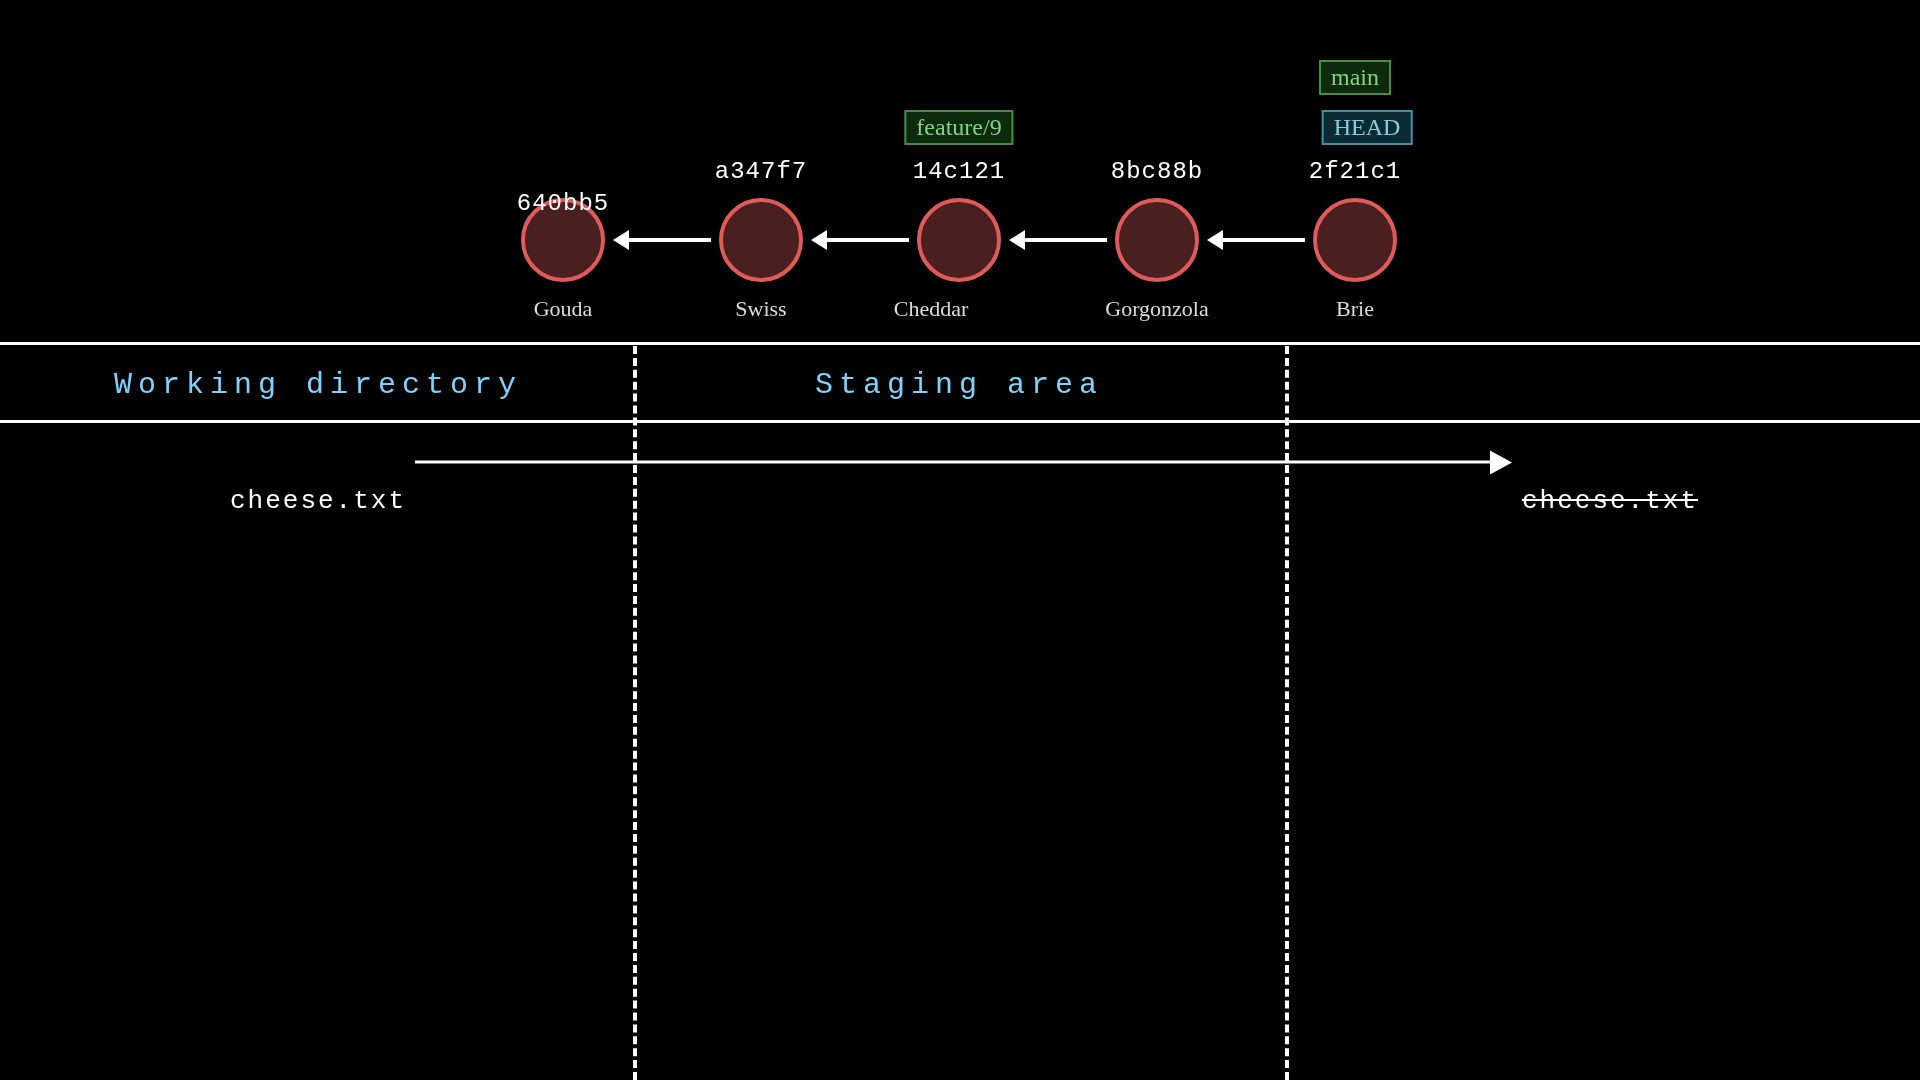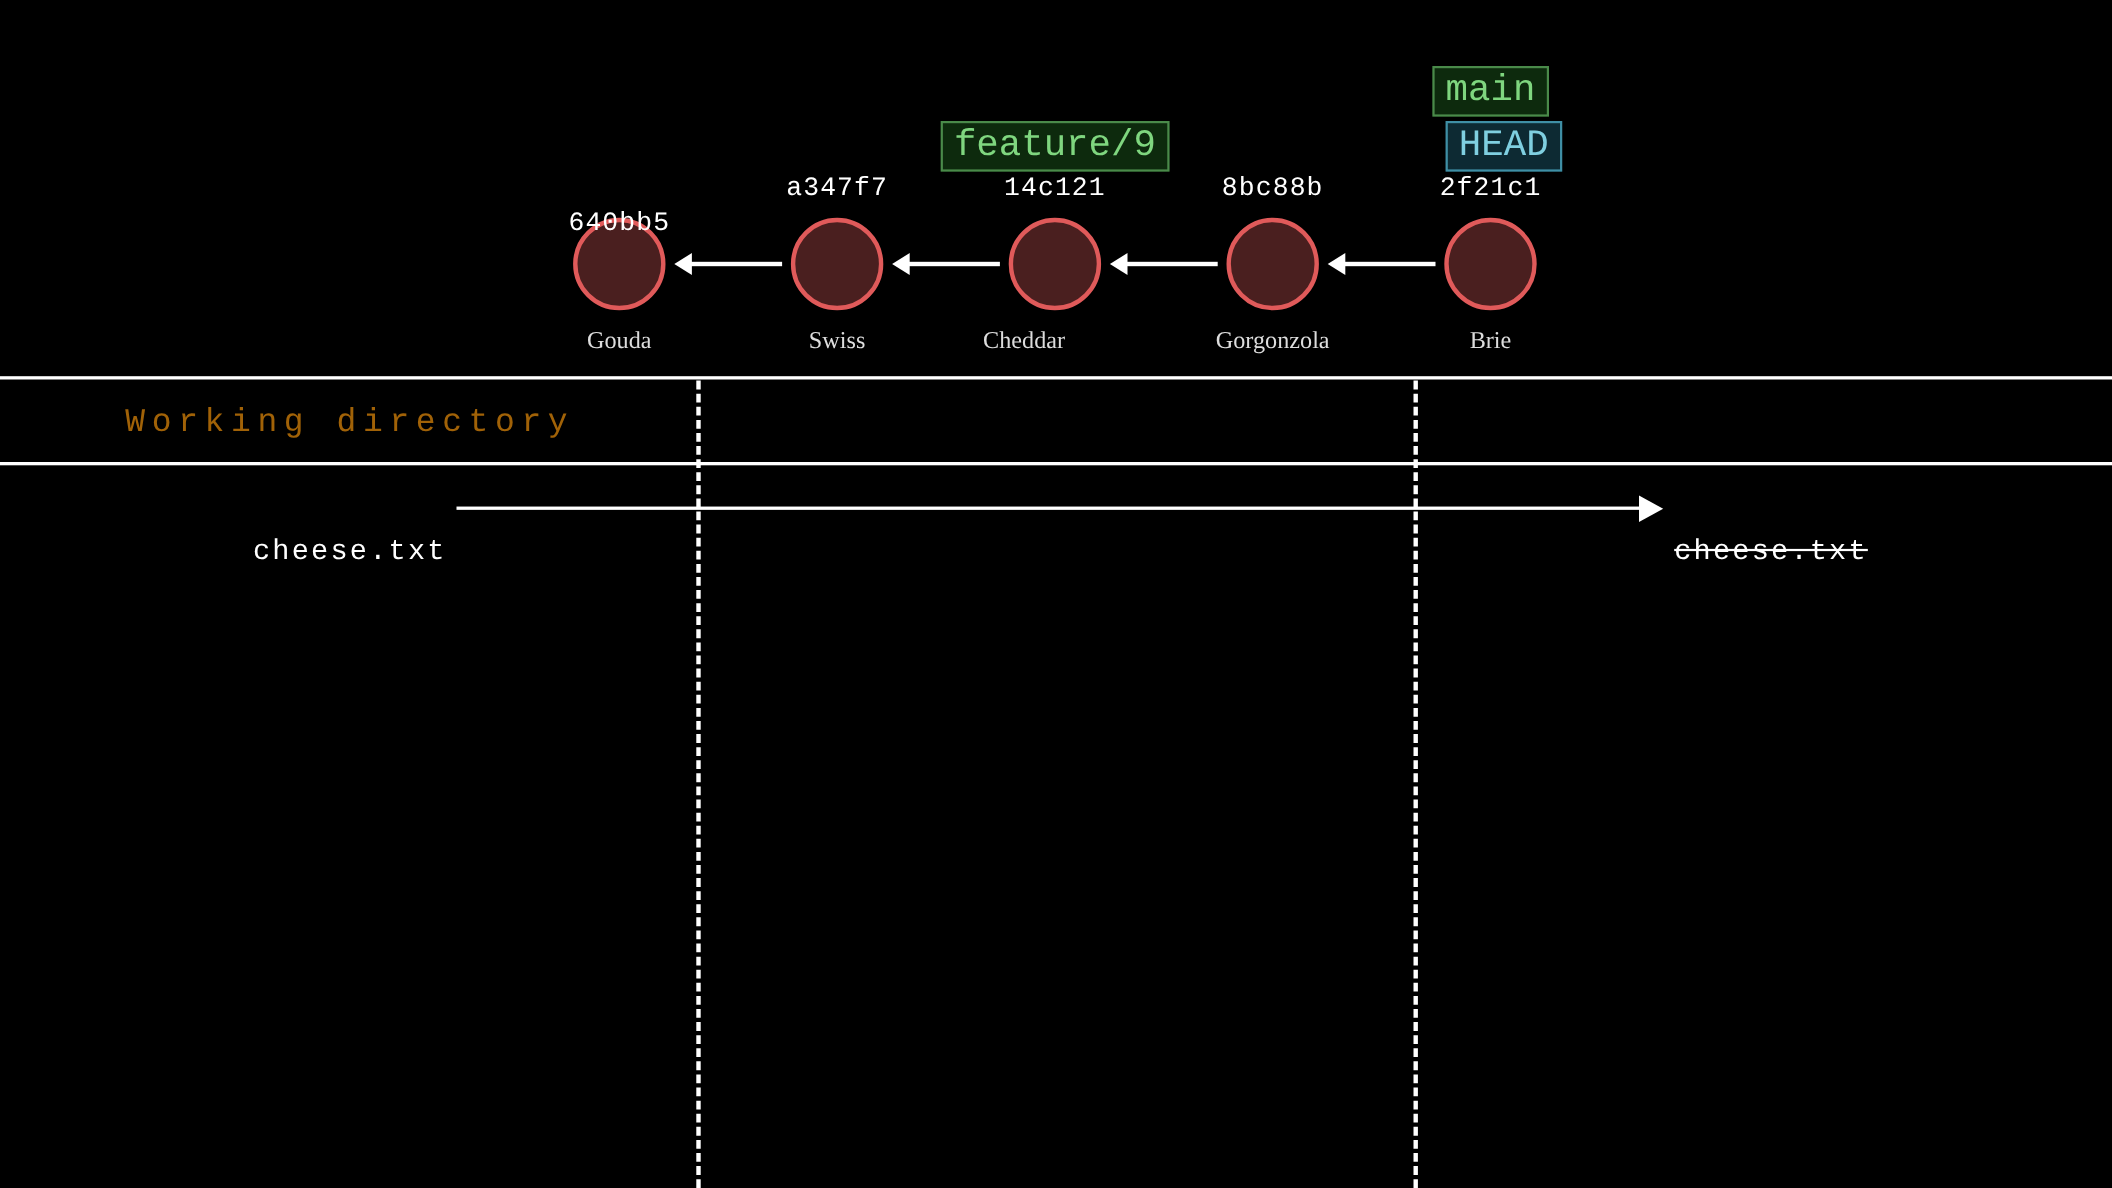--- a/index.html
+++ b/index.html
@@ -61,22 +61,22 @@
     border-top: 10px solid transparent;
     border-bottom: 10px solid transparent;
     border-right: 16px solid #fff;
   }
 
   
   .ref {
     position: absolute;
     transform: translate(-50%, 0);
     padding: 2px 10px;
-    font-size: 34px;
-    font-family: Liberation Mono, monospace;
+    font-size: 24px;
+    font-family: Liberation Serif, serif;
     border: 2px solid;
     white-space: nowrap;
   }
   .ref.branch {
     color: #7fd67f;
     border-color: #4a8a4a;
     background: #0d2a0d;
   }
   .ref.head {
     color: #7fcfe0;
@@ -94,21 +94,21 @@
   .vsep {
     position: absolute;
     width: 0;
     border-left: 4px dashed #fff;
   }
   .section-title {
     position: absolute;
     transform: translate(-50%, 0);
     font-size: 30px;
     letter-spacing: 6px;
-    color: #a16207;
+    color: #7dd3fc;
     white-space: nowrap;
   }
 
   
   .file-label {
     position: absolute;
     font-size: 26px;
     letter-spacing: 2px;
     color: #fff;
     white-space: nowrap;
@@ -159,16 +159,17 @@
     <div class="arrow-left" style="left: 1023px; top: 240px; width: 84px;"></div>
     <div class="commit" style="left: 1355px; top: 240px;"></div>
     <div class="commit-hash" style="left: 1355px; top: 158px;">2f21c1</div>
     <div class="commit-msg" style="left: 1355px; top: 296px;">Brie</div>
     <div class="arrow-left" style="left: 1221px; top: 240px; width: 84px;"></div>
     <div class="hline" style="top: 342px;"></div>
     <div class="hline" style="top: 420px;"></div>
     <div class="vsep" style="left: 633px; top: 346px; height: 734px;"></div>
     <div class="vsep" style="left: 1285px; top: 346px; height: 734px;"></div>
     <div class="section-title" style="left: 318px; top: 368px;">Working directory</div>
+    <div class="section-title" style="left: 959px; top: 368px;">Staging area</div>
     <div class="file-label" style="left: 318px; top: 446px; transform: translate(-50%, 0px);">cheese.txt</div>
     <div class="long-arrow" style="left: 415px; top: 462px; width: 1077px;"></div>
     <div class="file-label removed" style="left: 1522px; top: 446px;">cheese.txt</div>
   </div>
 
 </body></html>

